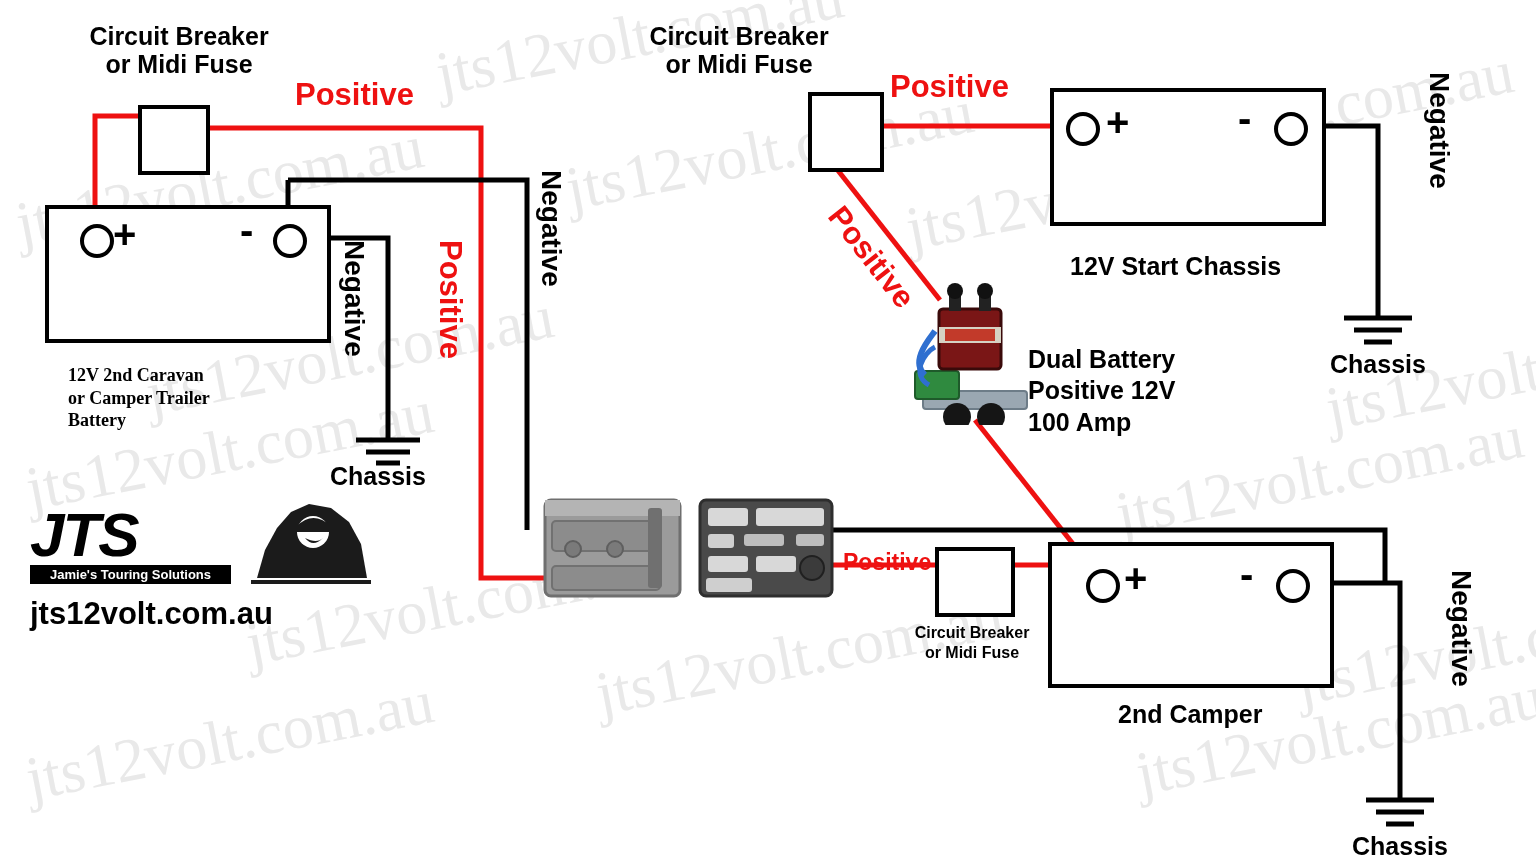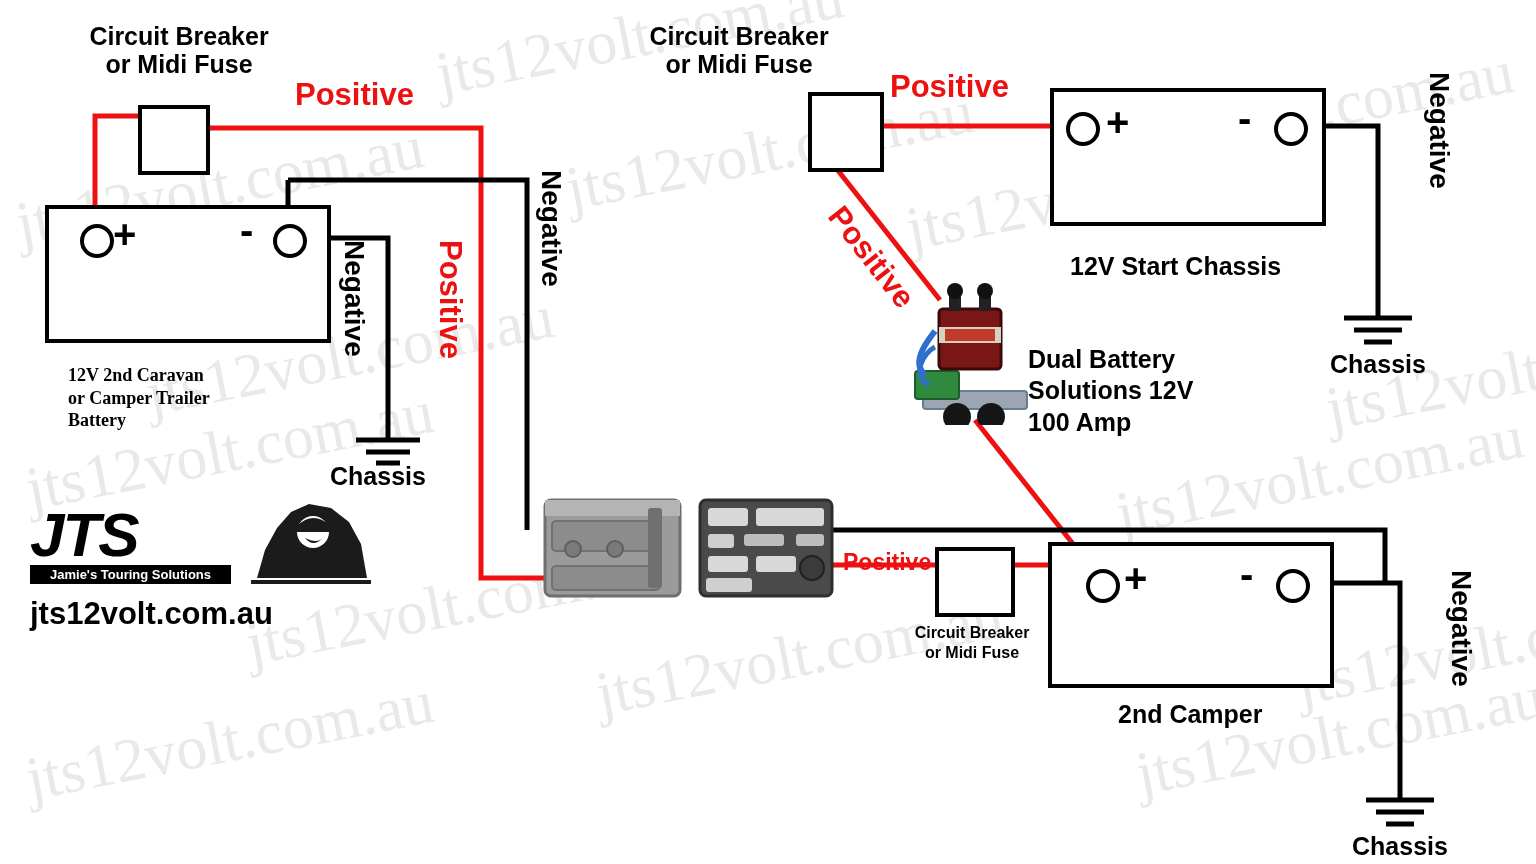--- a/index.html
+++ b/index.html
@@ -171,21 +171,21 @@
   <div class="lbl red" style="left:890px;top:70px;font-size:31px;">Positive</div>
 
   <div class="lbl red" style="left:848px;top:200px;font-size:31px;transform:rotate(52deg);transform-origin:left top;">Positive</div>
 
   <div class="lbl vert" style="left:1424px;top:72px;font-size:28px;">Negative</div>
   <div class="lbl" style="left:1330px;top:350px;font-size:25px;">Chassis</div>
   <div class="lbl" style="left:1070px;top:252px;font-size:25px;">12V Start Chassis</div>
 
   <div class="lbl" style="left:1028px;top:344px;font-size:25px;line-height:1.25;">
     <div>Dual Battery</div>
-    <div>Solutions 12V</div>
+    <div>Positive 12V</div>
     <div>100 Amp</div>
   </div>
 
   <div class="lbl red" style="left:843px;top:550px;font-size:23px;">Positive</div>
 
   <div class="lbl" style="left:912px;top:623px;font-size:16px;text-align:center;width:120px;line-height:1.25;">
     <div>Circuit Breaker</div>
     <div>or Midi Fuse</div>
   </div>
 

